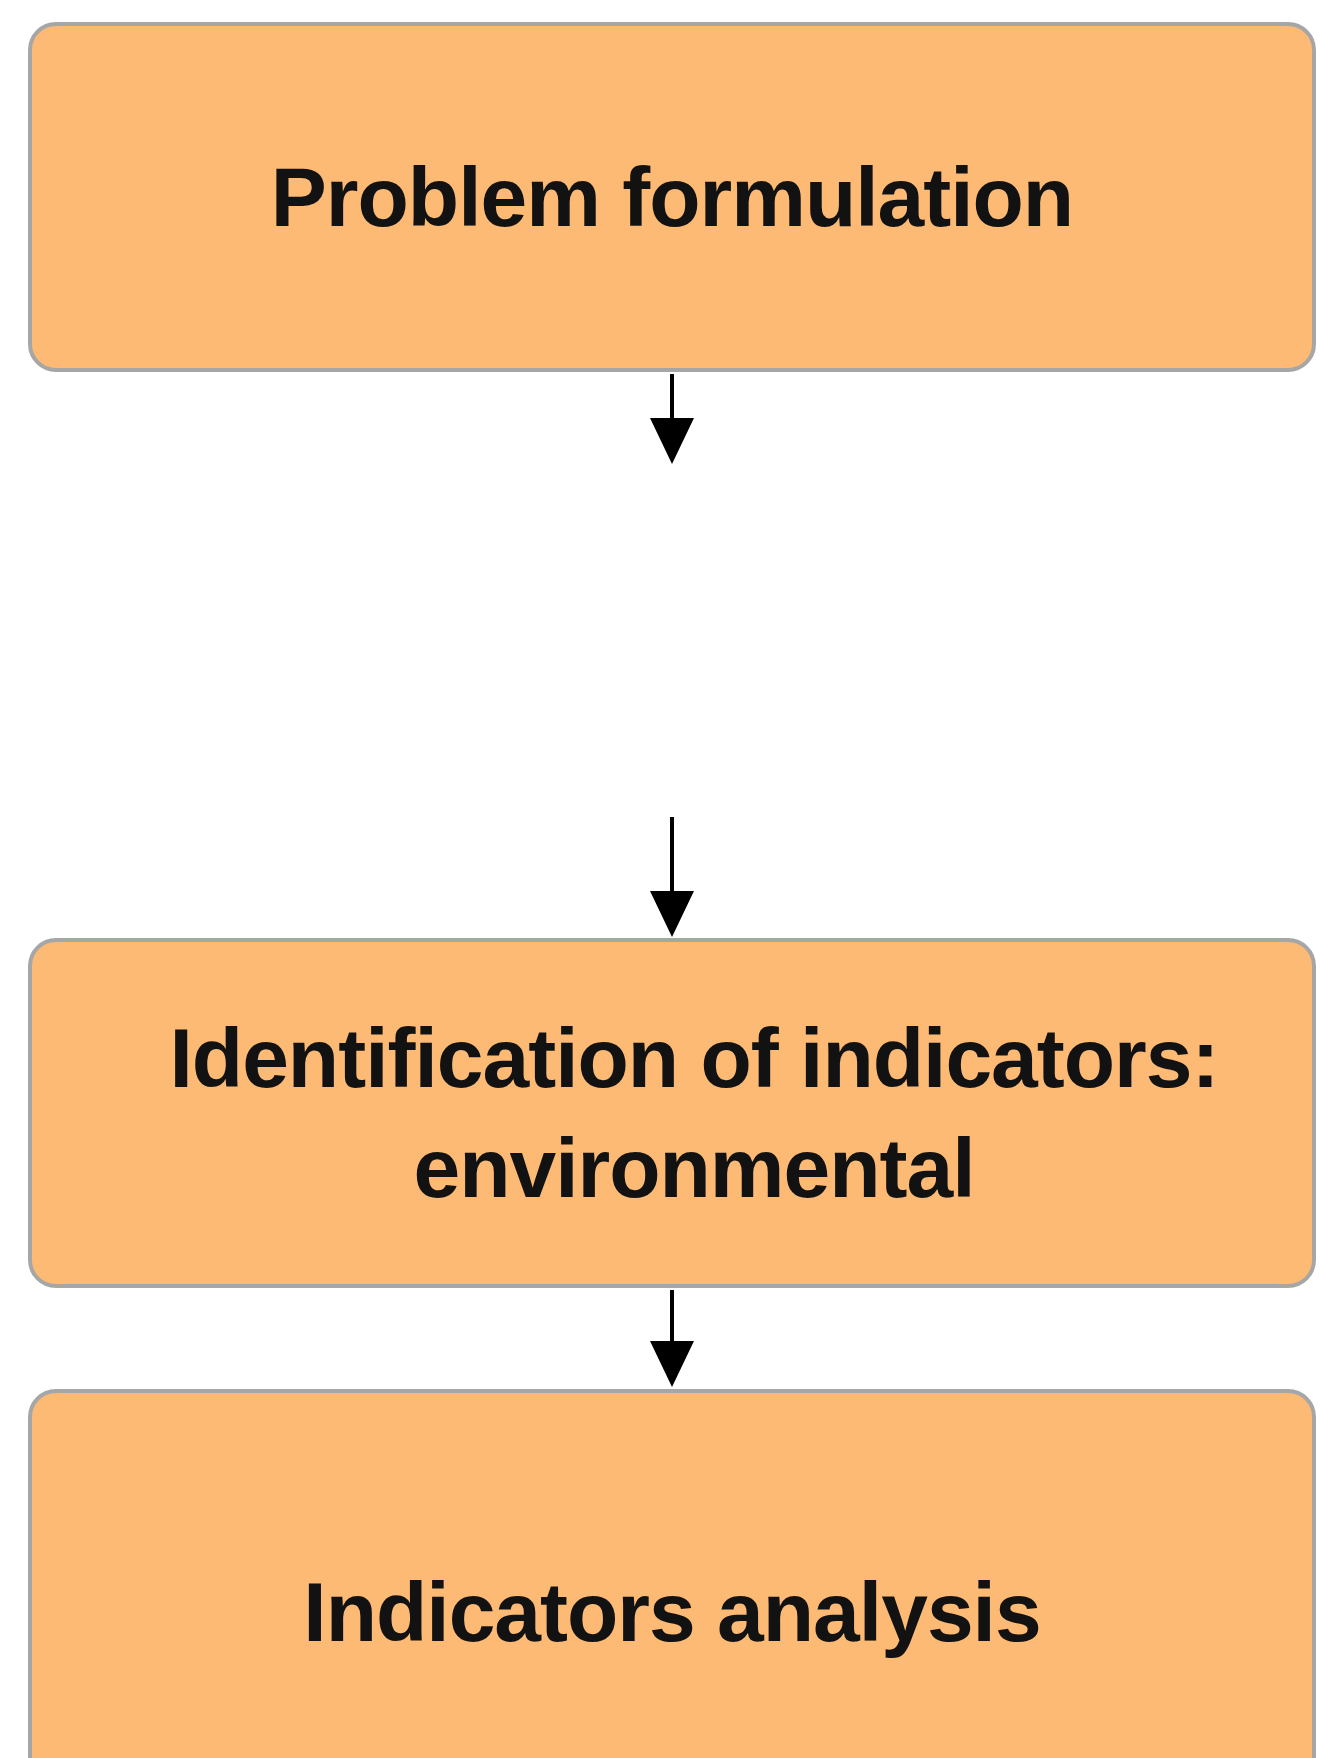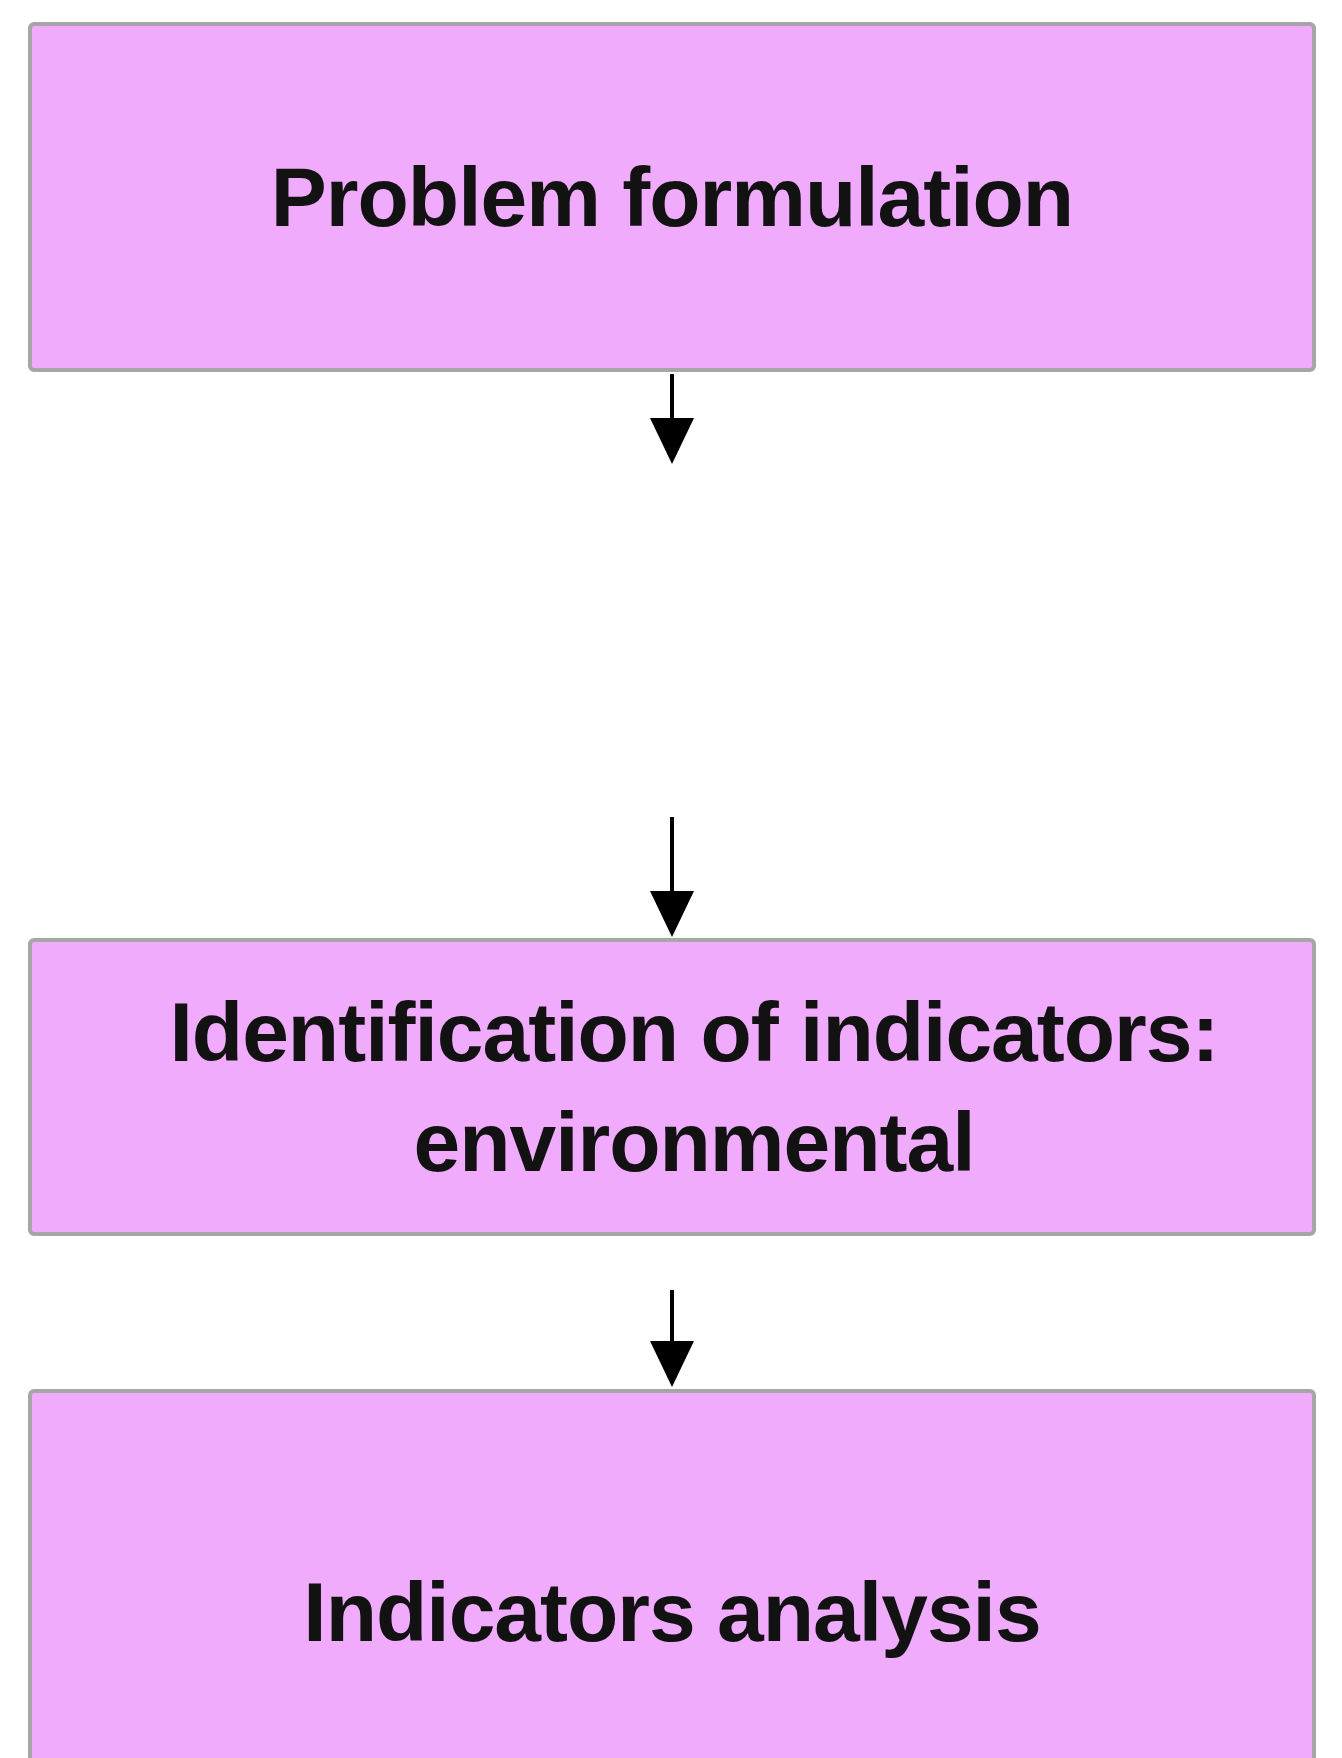--- a/index.html
+++ b/index.html
@@ -13,42 +13,42 @@
     height: 1758px;
     background: #ffffff;
     font-family: "Liberation Sans", sans-serif;
     overflow: hidden;
   }
   .flow-box {
     position: absolute;
     left: 28px;
     width: 1288px;
     box-sizing: border-box;
-    background: #f0abfc;
+    background: #fdba74;
     border: 4px solid #a6a6a6;
-    border-radius: 6px;
+    border-radius: 28px;
     display: flex;
     align-items: center;
     justify-content: center;
   }
   .box-text {
     text-align: center;
     font-weight: 700;
     font-size: 84px;
     line-height: 1.31;
     letter-spacing: -1px;
     color: #121212;
     white-space: nowrap;
   }
   .box-text .line {
     display: block;
   }
   .flow-box.box-1 { top: 22px;   height: 350px; }
   .flow-box.box-2 { top: 465px;  height: 350px; }
-  .flow-box.box-3 { top: 938px;  height: 298px; padding-left: 44px; }
+  .flow-box.box-3 { top: 938px;  height: 350px; padding-left: 44px; }
   .flow-box.box-4 { top: 1389px; height: 446px; }
 
   .flow-arrow {
     position: absolute;
     left: 650px;
     width: 44px;
     display: flex;
     flex-direction: column;
     align-items: center;
   }

